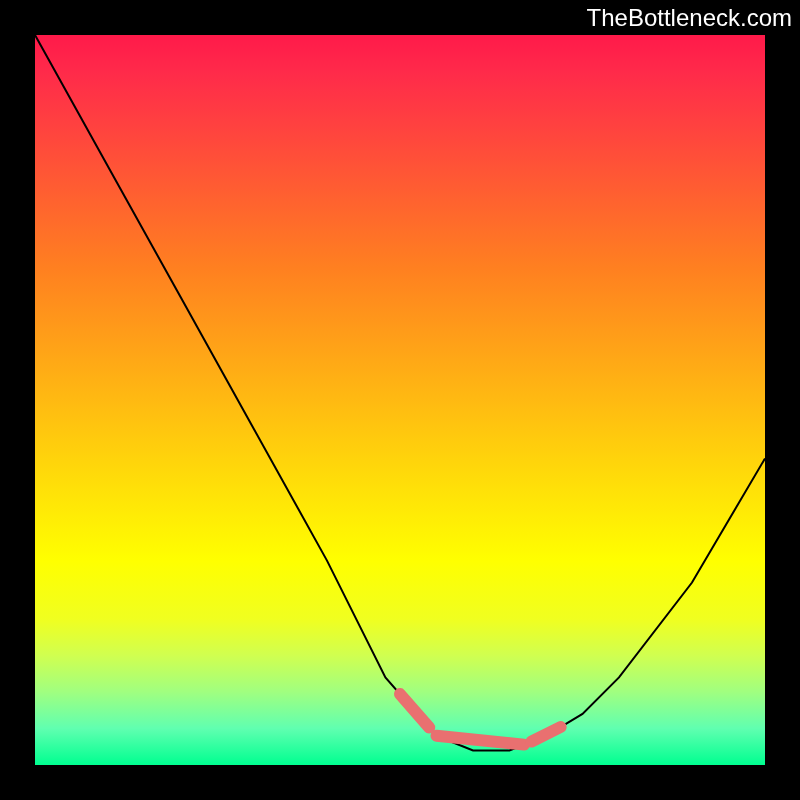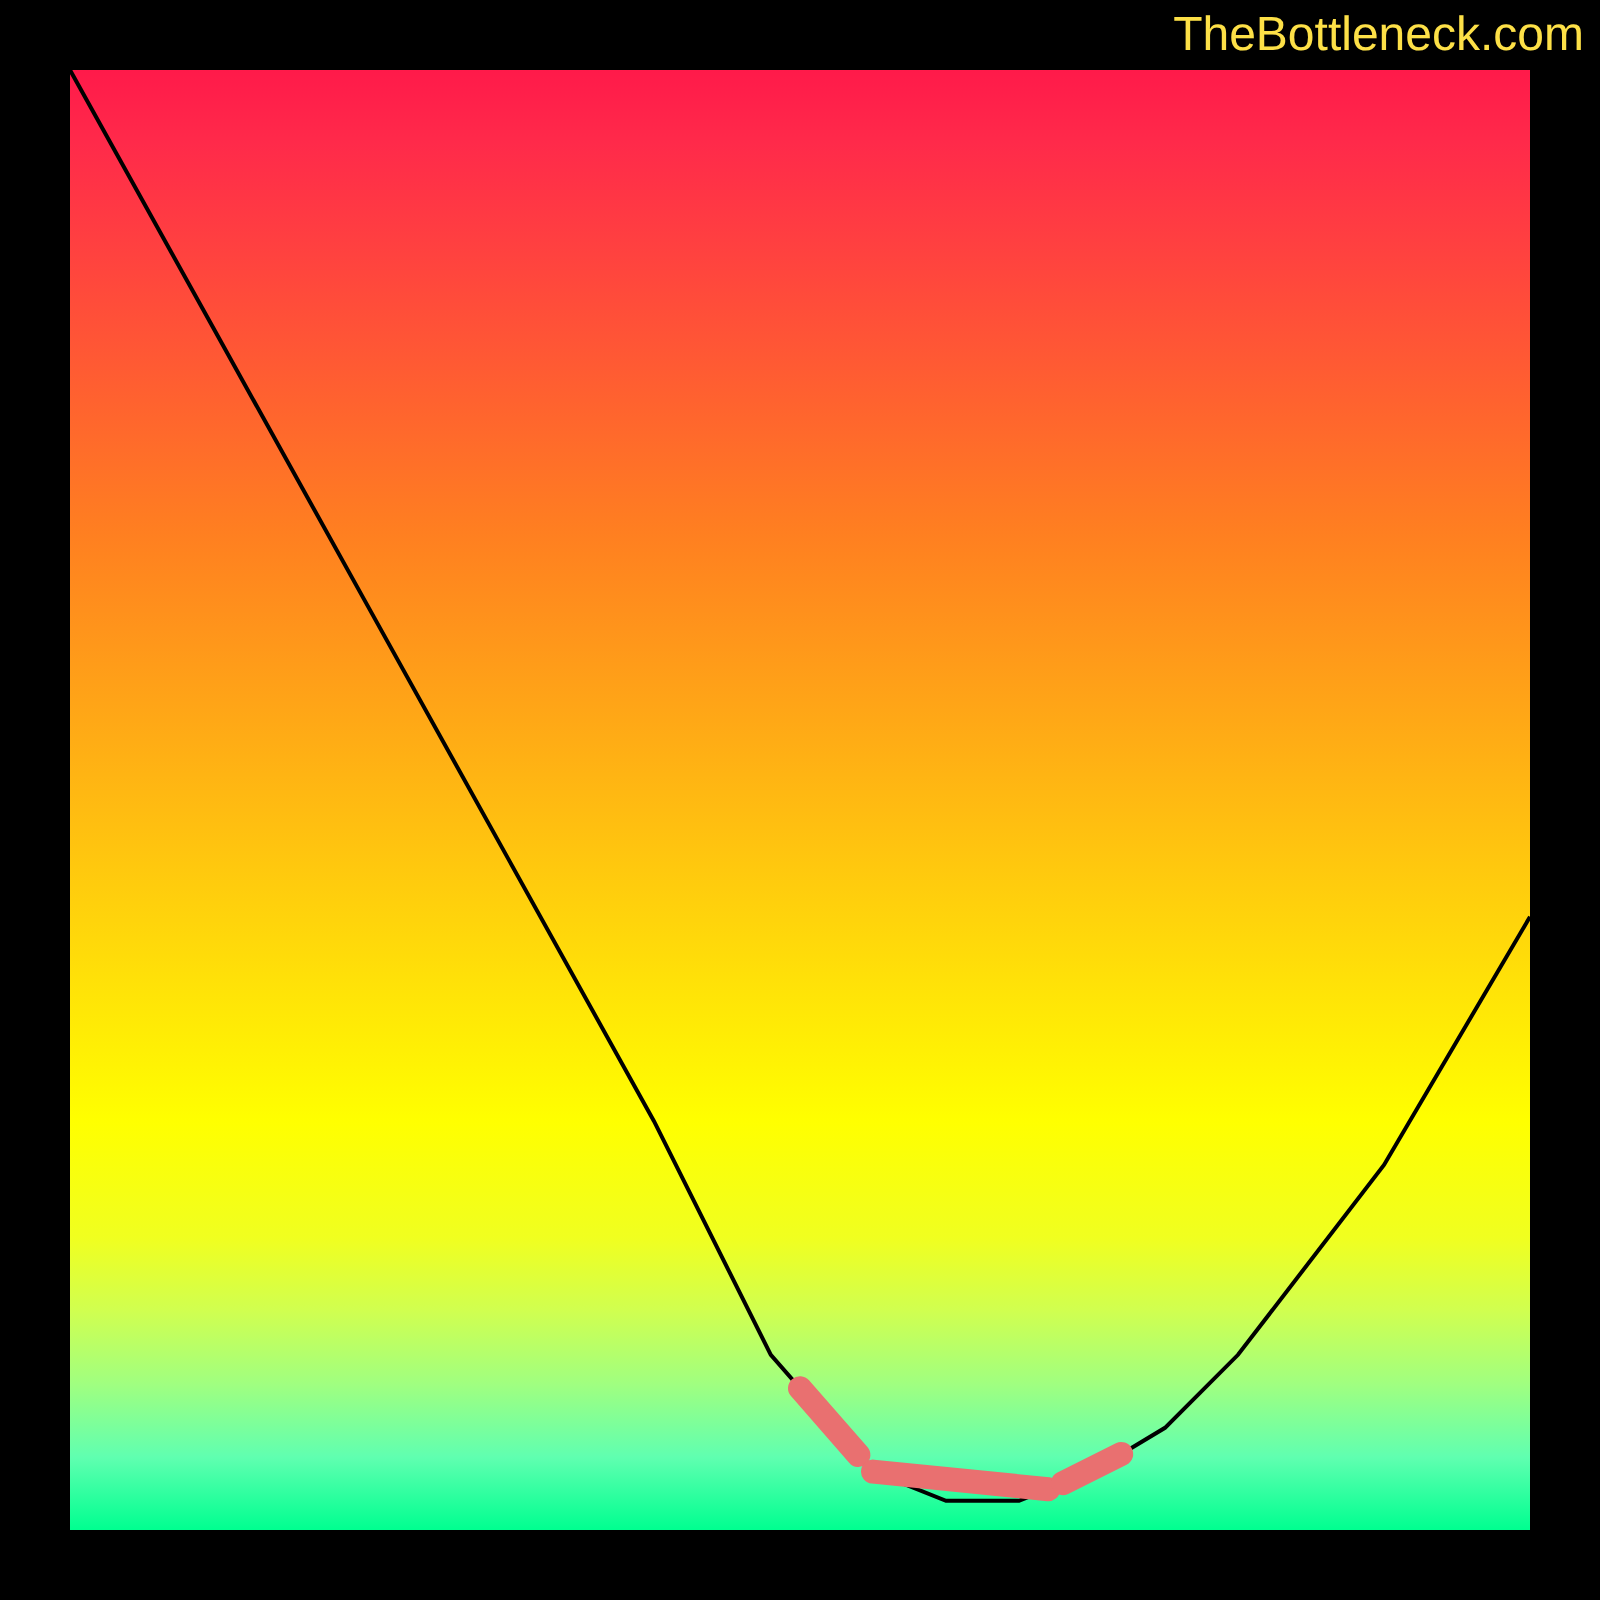--- a/index.html
+++ b/index.html
@@ -8,21 +8,21 @@
     height: 800px;
     background: #000;
     position: relative;
     font-family: Arial, sans-serif;
     overflow: hidden;
   }
   .watermark {
     position: absolute;
     top: 4px;
     right: 8px;
-    color: #fde047;
+    color: #ffffff;
     font-size: 24px;
     font-weight: 500;
     z-index: 10;
   }
   .plot-area {
     position: absolute;
     left: 35px;
     top: 35px;
     width: 730px;
     height: 730px;

